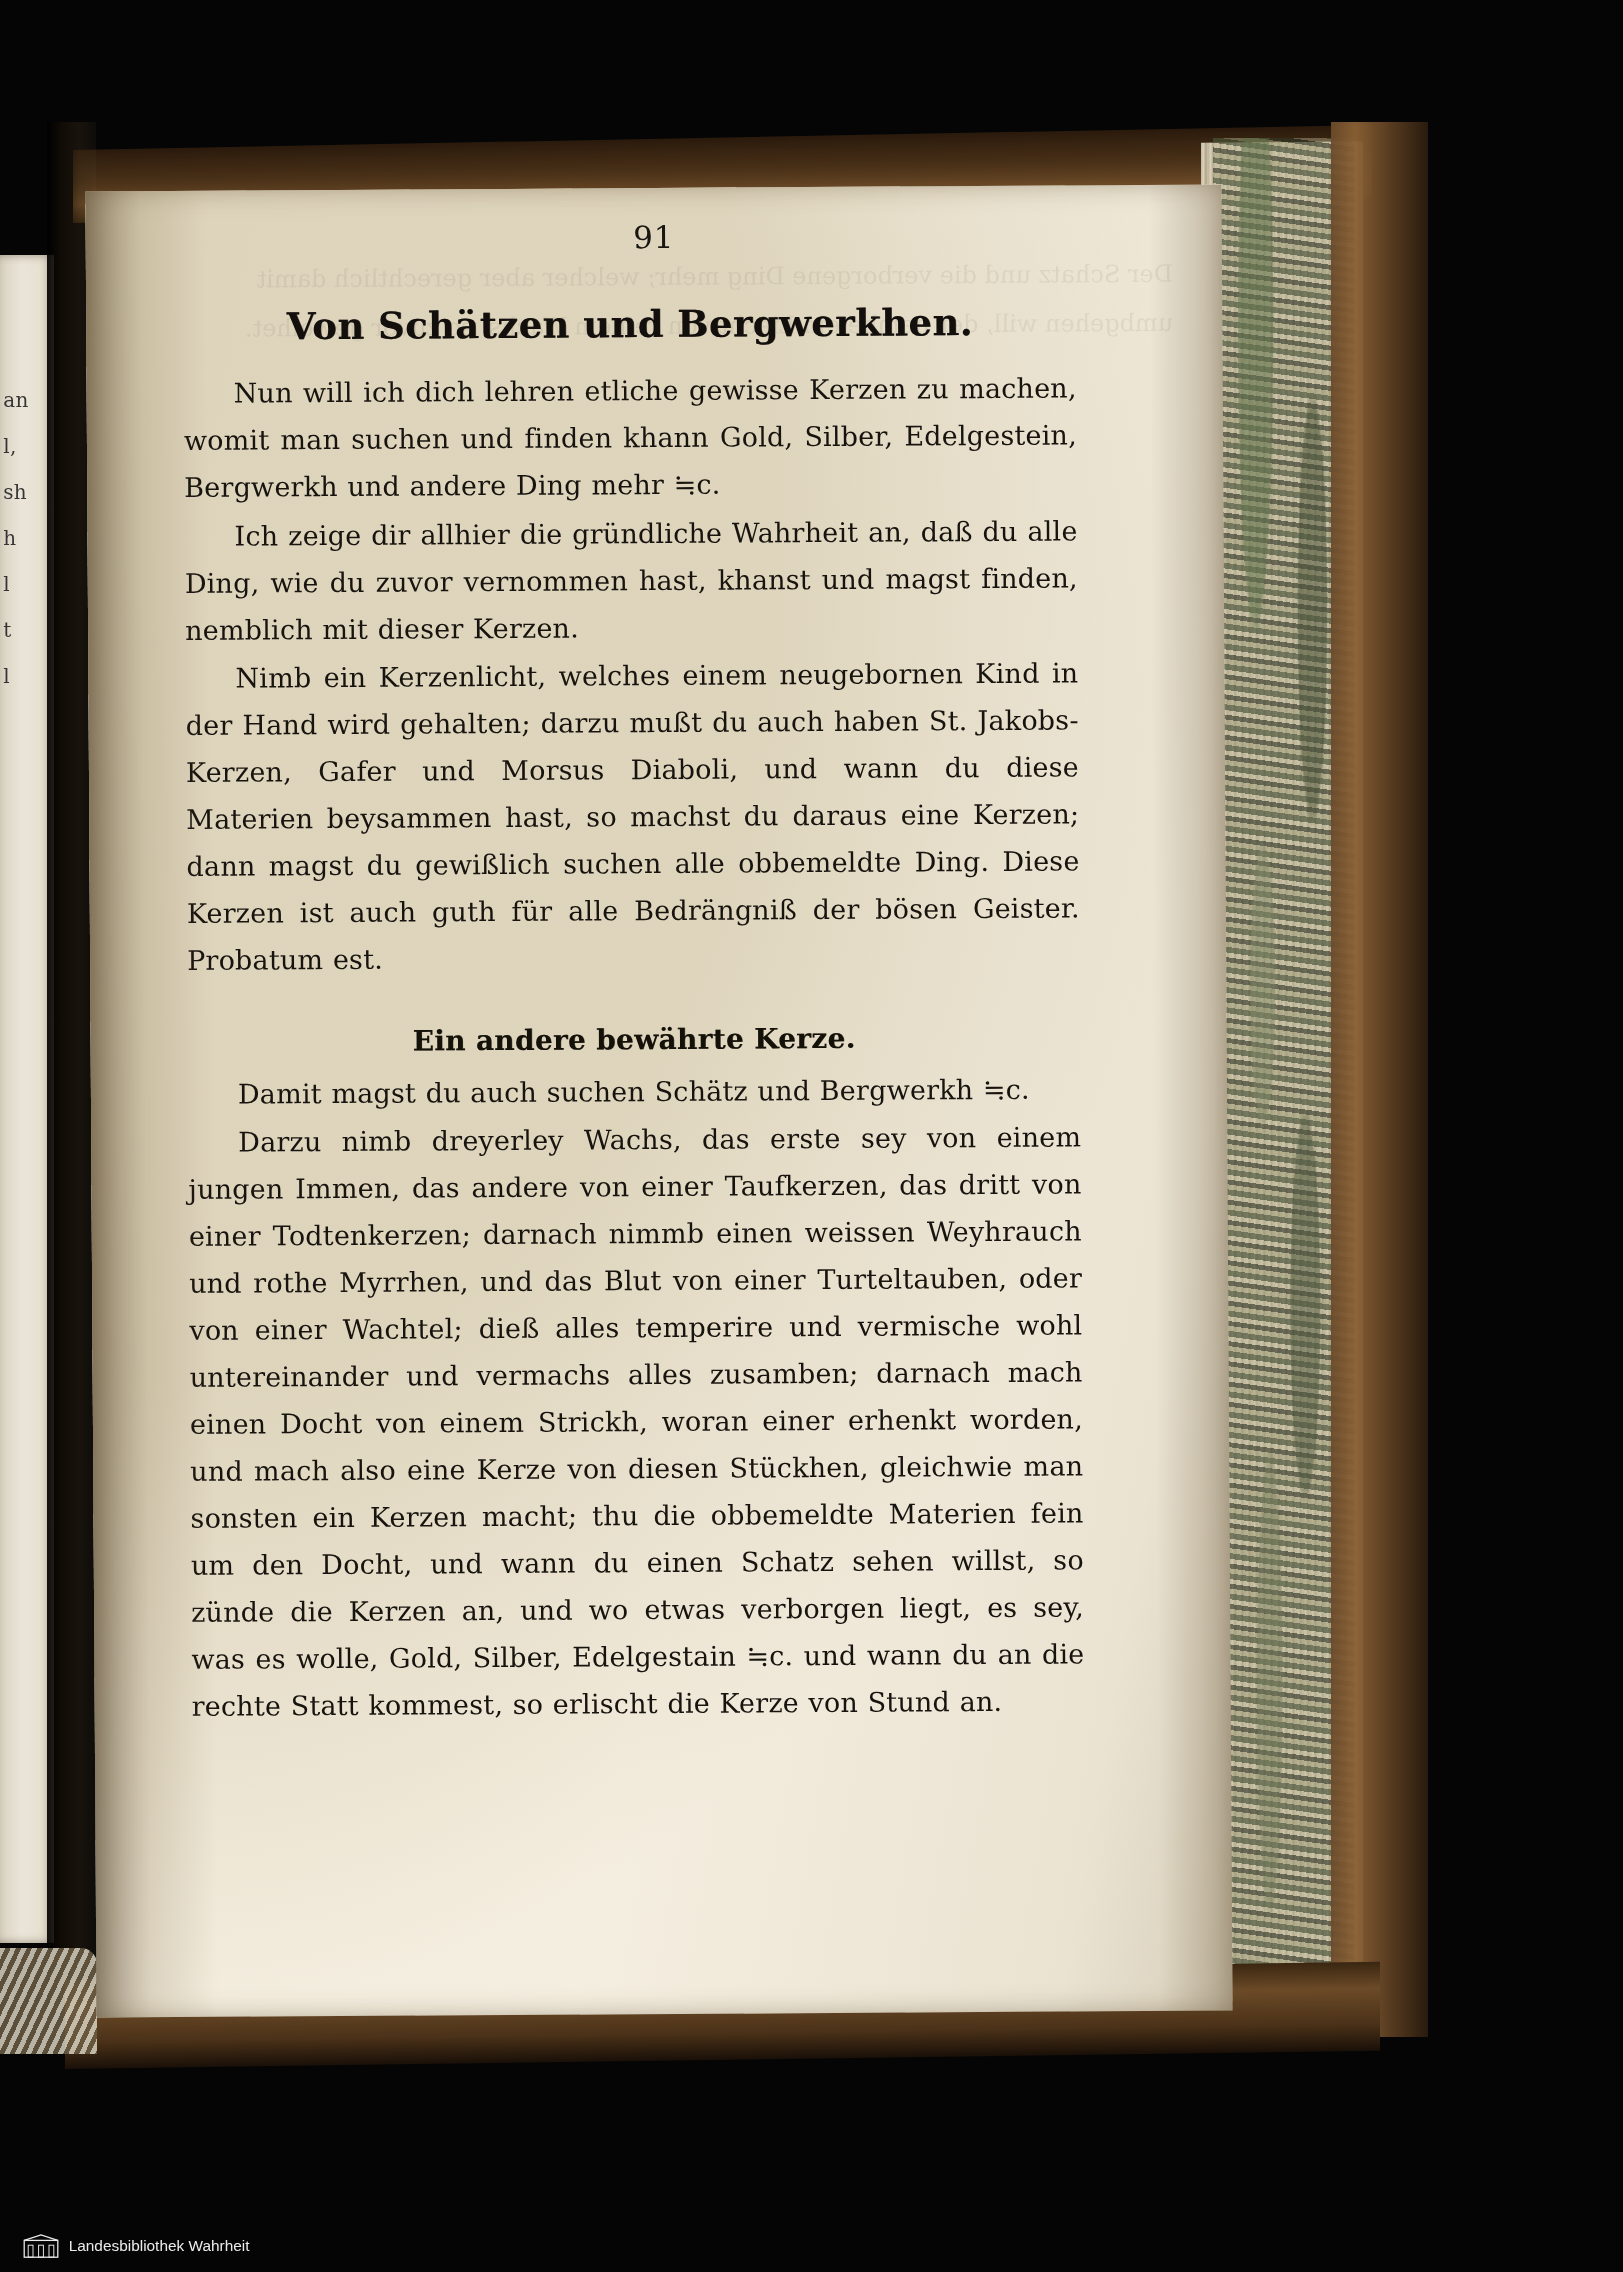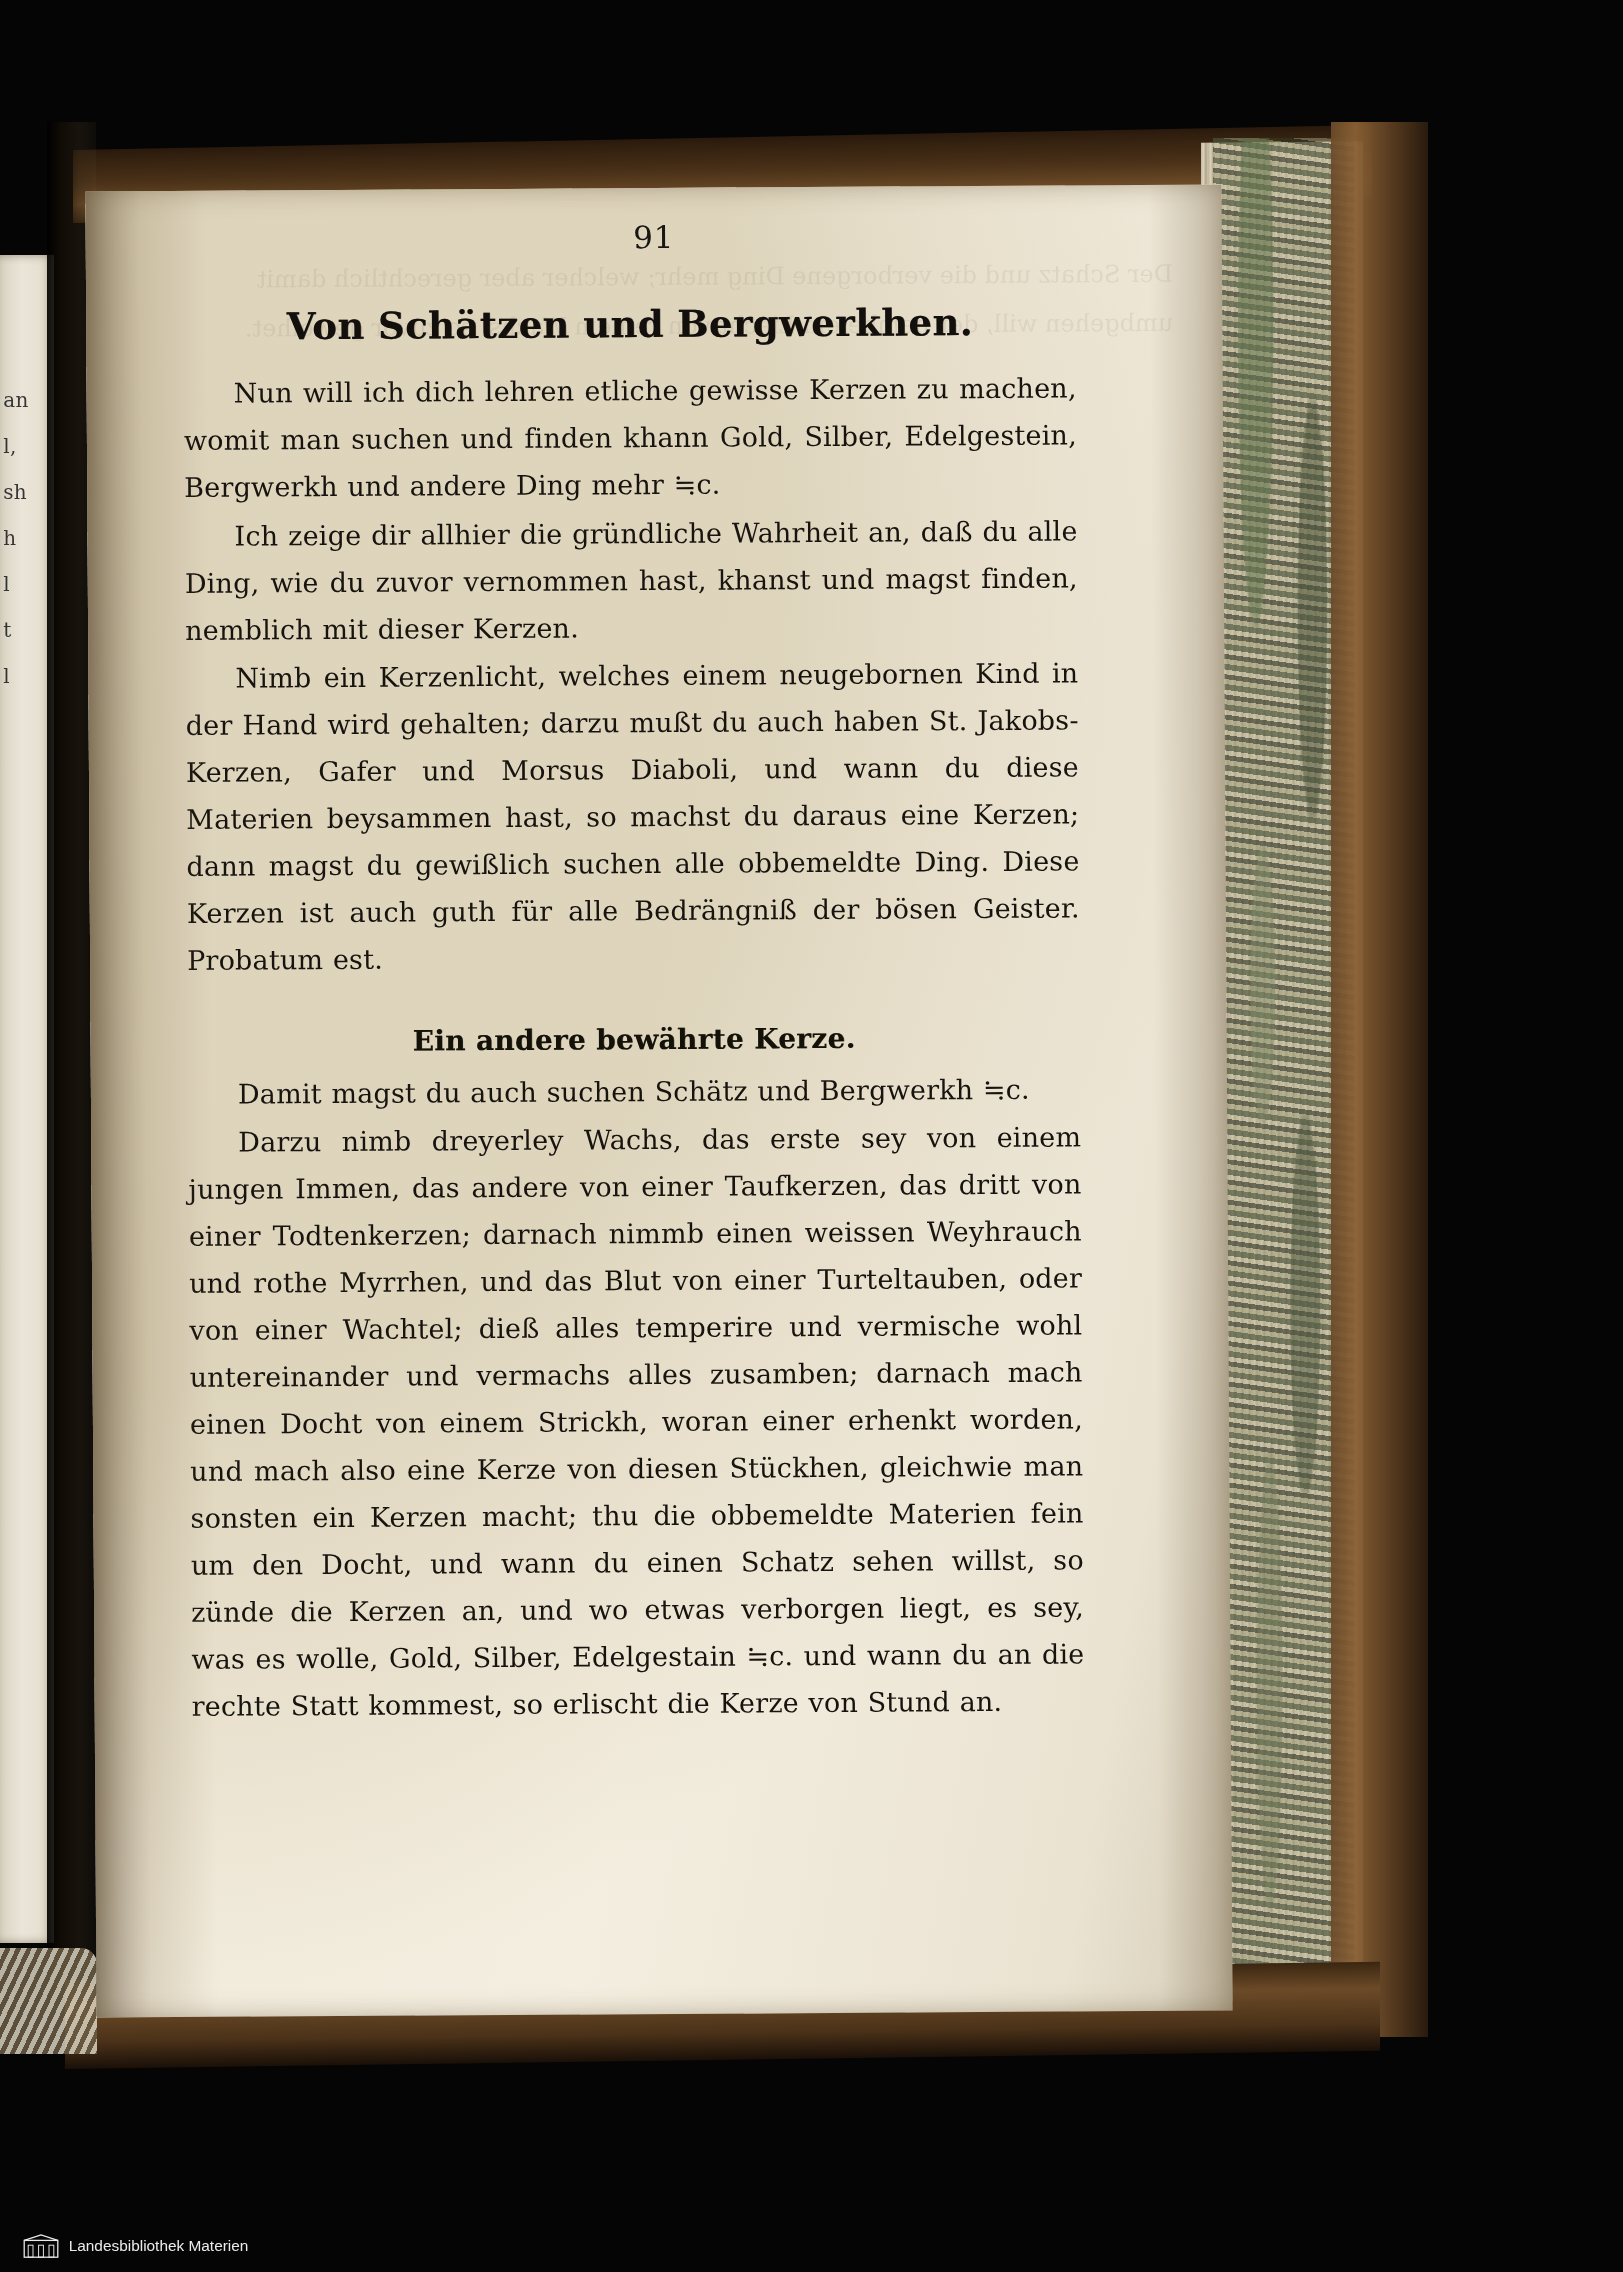--- a/index.html
+++ b/index.html
@@ -301,17 +301,17 @@
   <div class="watermark">
     <span class="wm-icon">
       <svg width="36" height="24" viewBox="0 0 44 30" xmlns="http://www.w3.org/2000/svg">
         <rect x="1" y="8" width="42" height="21" fill="none" stroke="#ffffff" stroke-width="1.6"></rect>
         <path d="M1 8 L22 1 L43 8" fill="none" stroke="#ffffff" stroke-width="1.6"></path>
         <rect x="6" y="14" width="6" height="15" fill="none" stroke="#ffffff" stroke-width="1.2"></rect>
         <rect x="19" y="14" width="6" height="15" fill="none" stroke="#ffffff" stroke-width="1.2"></rect>
         <rect x="32" y="14" width="6" height="15" fill="none" stroke="#ffffff" stroke-width="1.2"></rect>
       </svg>
     </span>
-    <span>Landesbibliothek Materien</span>
+    <span>Landesbibliothek Wahrheit</span>
   </div>
 
 </div>
 
 
 </body></html>

